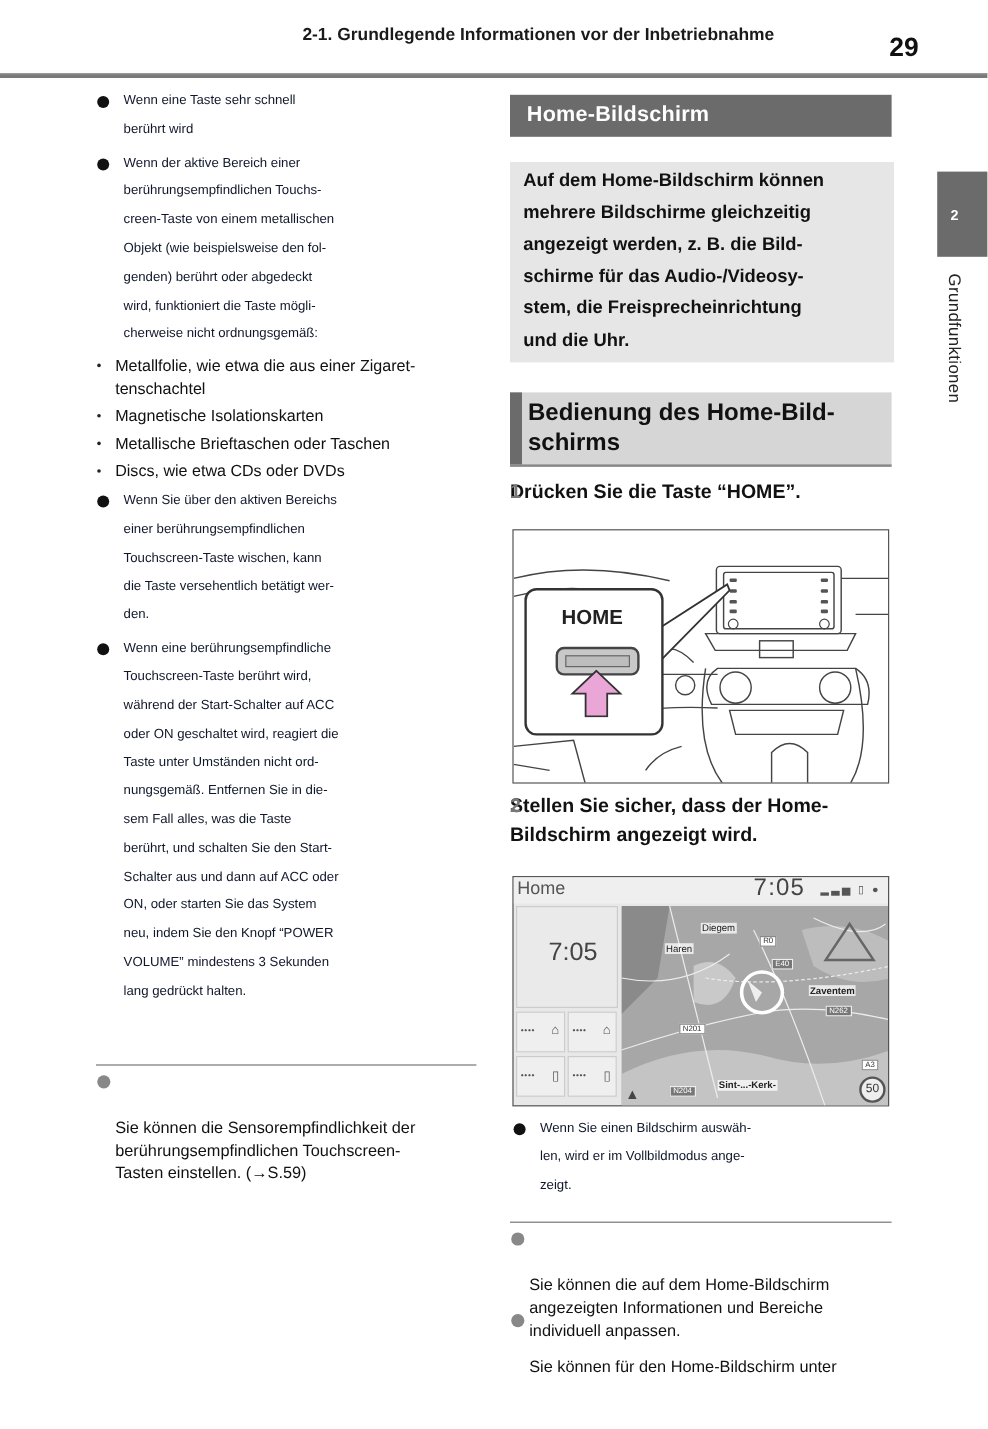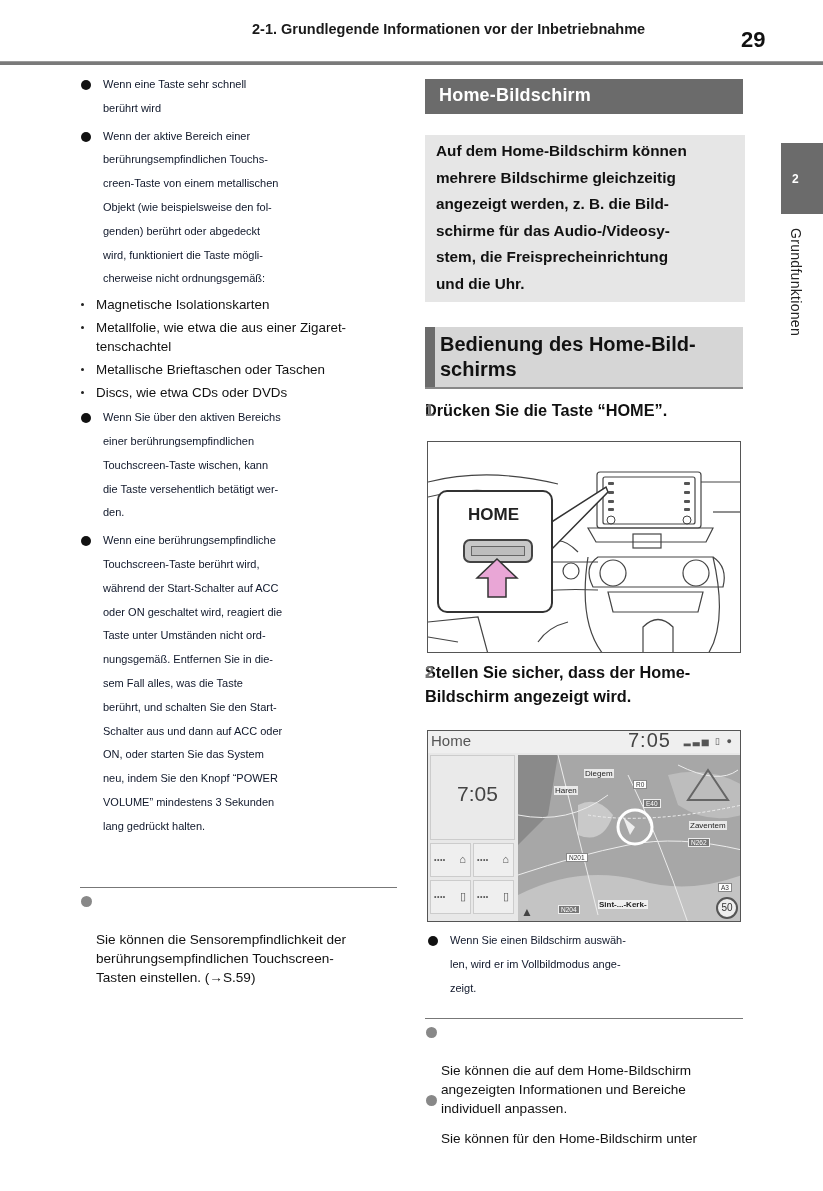--- a/index.html
+++ b/index.html
@@ -92,23 +92,23 @@
     <span class="dot"></span>
     <span class="btext">Wenn der aktive Bereich einer
 berührungsempfindlichen Touchs-
 creen-Taste von einem metallischen
 Objekt (wie beispielsweise den fol-
 genden) berührt oder abgedeckt
 wird, funktioniert die Taste mögli-
 cherweise nicht ordnungsgemäß:</span>
   </div>
   <div class="sublist">
-    <div class="subitem"><span class="sdot"></span><span>Magnetische Isolationskarten</span></div>
     <div class="subitem"><span class="sdot"></span><span>Metallfolie, wie etwa die aus einer Zigaret-
 tenschachtel</span></div>
+    <div class="subitem"><span class="sdot"></span><span>Magnetische Isolationskarten</span></div>
     <div class="subitem"><span class="sdot"></span><span>Metallische Brieftaschen oder Taschen</span></div>
     <div class="subitem"><span class="sdot"></span><span>Discs, wie etwa CDs oder DVDs</span></div>
   </div>
   <div class="bullet">
     <span class="dot"></span>
     <span class="btext">Wenn Sie über den aktiven Bereichs
 einer berührungsempfindlichen
 Touchscreen-Taste wischen, kann
 die Taste versehentlich betätigt wer-
 den.</span>
@@ -267,21 +267,21 @@
         <path d="M110 20 Q140 80 170 168"></path>
         <path d="M0 60 Q50 70 90 40"></path>
         <path d="M160 10 Q200 30 220 15"></path>
       </g>
       <path d="M190 15 L210 45 L170 45 Z" fill="none" stroke="#666" stroke-width="2"></path>
       <circle cx="117" cy="72" r="17" fill="none" stroke="#fff" stroke-width="3"></circle>
       <path d="M117 72 L105 62 L112 80 Z" fill="#eee"></path>
     </svg>
     <span class="map-label" style="left:36px;top:31px;">Haren</span>
     <span class="map-label" style="left:66px;top:14px;">Diegem</span>
-    <span class="map-label" style="left:171px;top:66px;">Zaventem</span>
+    <span class="map-label" style="left:156px;top:66px;font-weight:bold;">Zaventem</span>
     <span class="map-label" style="left:80px;top:145px;font-weight:bold;">Sint-...-Kerk-</span>
     <span class="map-road light" style="left:115px;top:25px;">R0</span>
     <span class="map-road" style="left:125px;top:44px;">E40</span>
     <span class="map-road light" style="left:48px;top:98px;">N201</span>
     <span class="map-road" style="left:170px;top:83px;">N262</span>
     <span class="map-road" style="left:40px;top:150px;">N204</span>
     <span class="map-road light" style="left:200px;top:128px;">A3</span>
     <span style="position:absolute;left:3px;top:150px;font-size:12px;color:#444;">▲</span>
     <div class="speed">50</div>
   </div>

